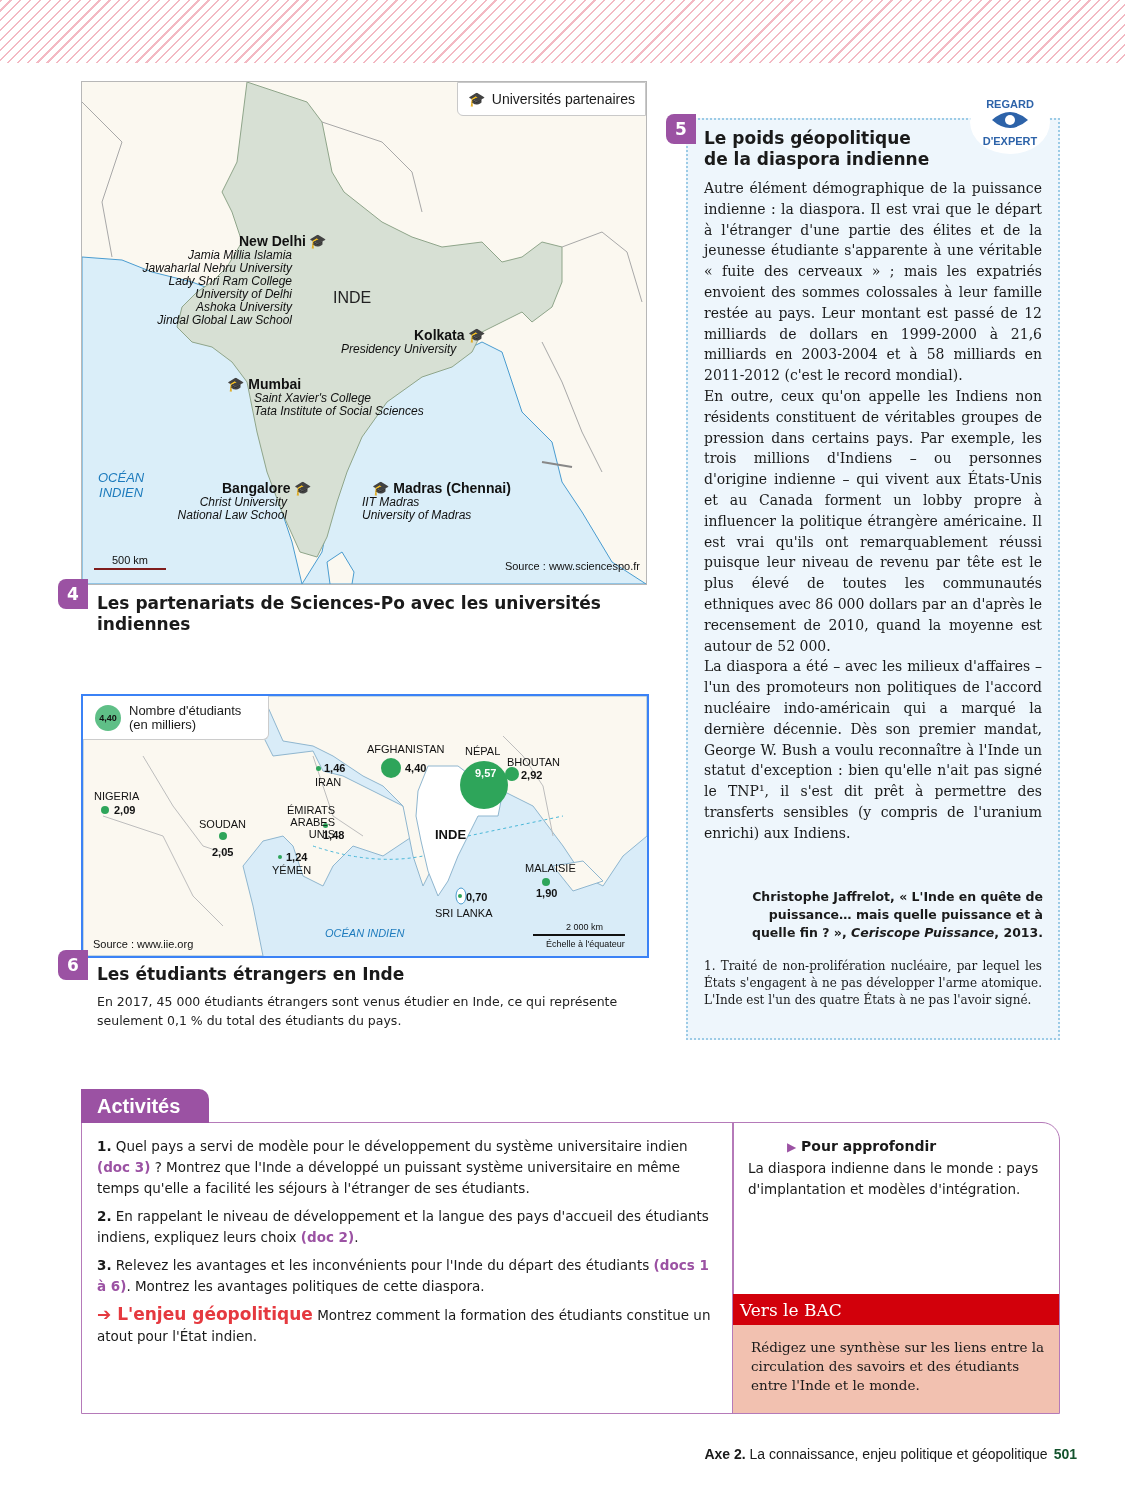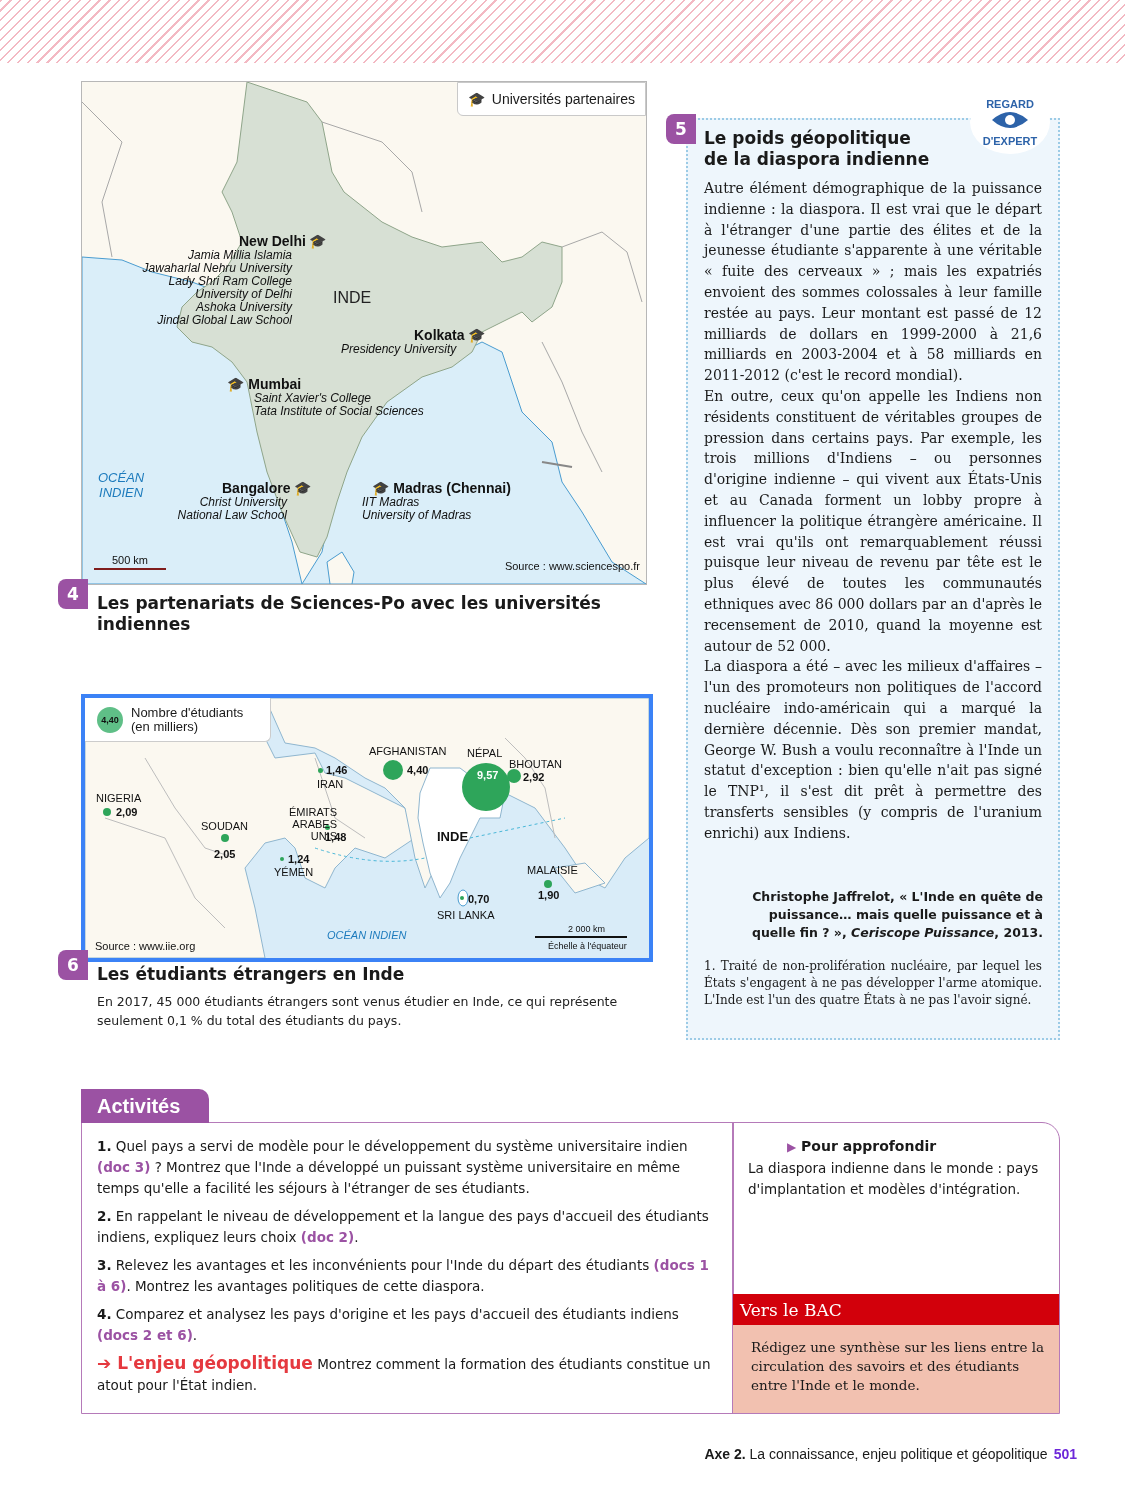--- a/index.html
+++ b/index.html
@@ -19,21 +19,21 @@
   .unis { position:absolute; font-family:"Liberation Sans", sans-serif; font-style:italic; font-size:12px; line-height:13px; color:#111; white-space:nowrap; }
   .unis.right { text-align:right; }
   .ocean { position:absolute; font-family:"Liberation Sans", sans-serif; font-style:italic; font-size:13px; color:#1d7bbd; line-height:15px; text-align:center; }
   .bigcountry { position:absolute; font-family:"Liberation Sans", sans-serif; font-size:16px; color:#222; }
   .scale { position:absolute; font-family:"Liberation Sans", sans-serif; font-size:11px; color:#111; }
   .source { position:absolute; font-family:"Liberation Sans", sans-serif; font-size:11px; color:#111; }
 
   .doctitle { position:absolute; font-family:"DejaVu Sans", sans-serif; font-weight:bold; font-size:17px; line-height:21px; color:#1a1a1a; }
 
   
-  .map2 { position:absolute; left:81px; top:694px; width:564px; height:260px; border:4px solid #3b82f6; background:#d9ecf8; overflow:hidden; }
+  .map2 { position:absolute; left:81px; top:694px; width:564px; height:260px; border:2px solid #3b82f6; background:#d9ecf8; overflow:hidden; }
   .map2 svg { position:absolute; left:0; top:0; }
   .legend2 { position:absolute; left:0; top:0; width:186px; height:44px; background:#fff; border-right:1px solid #ccc; border-bottom:1px solid #ccc; border-radius:0 0 6px 0; display:flex; align-items:center; gap:8px; padding-left:12px; box-sizing:border-box; }
   .legdot { width:26px; height:26px; border-radius:50%; background:#5fbf87; color:#111; font-family:"Liberation Sans", sans-serif; font-weight:bold; font-size:9px; display:flex; align-items:center; justify-content:center; }
   .legtext { font-family:"Liberation Sans", sans-serif; font-size:13px; line-height:14px; }
   .ctry { position:absolute; font-family:"Liberation Sans", sans-serif; font-size:11px; color:#111; line-height:12px; white-space:nowrap; }
   .val { position:absolute; font-family:"Liberation Sans", sans-serif; font-weight:bold; font-size:11px; color:#111; white-space:nowrap; }
   .gdot { position:absolute; border-radius:50%; background:#2ea55a; }
 
   .desc6 { position:absolute; left:97px; top:992px; width:540px; font-family:"DejaVu Sans", sans-serif; font-size:12.5px; line-height:19px; color:#222; }
 
@@ -57,21 +57,21 @@
   .enjeu { color:#e5393f; font-weight:bold; font-size:17px; }
   .vdiv { position:absolute; left:732px; top:1123px; width:1.5px; height:290px; background:#b57ab9; }
   .approf { position:absolute; left:748px; top:1136px; width:300px; font-family:"DejaVu Sans", sans-serif; font-size:13.5px; line-height:21px; }
   .approf .h { font-weight:bold; font-size:14px;margin-left:39px; }
   .tri { color:#9b52a3; font-size:12px; }
   .bacbar { position:absolute; left:733px; top:1294px; width:326px; height:31px; background:#d2000b; color:#fff; font-family:"DejaVu Serif", serif; font-size:17px; display:flex; align-items:center; padding-left:7px; box-sizing:border-box; }
   .bacbody { position:absolute; left:733px; top:1325px; width:326px; height:88px; background:#f2c1b0; box-sizing:border-box; padding:13px 10px 0 18px; font-family:"DejaVu Serif", serif; font-size:13.5px; line-height:19px; color:#1a1a1a; }
 
   .footer { position:absolute; right:48px; top:1446px; font-family:"Liberation Sans", sans-serif; font-size:14px; color:#1a1a1a; }
   .footer b { font-weight:bold; }
-  .pagenum { color:#6d28d9; font-weight:bold; margin-left:6px;text-align:center; }
+  .pagenum { color:#14532d; font-weight:bold; margin-left:6px;text-align:center; }
 </style>
 </head>
 <body>
 
 <div class="stripes"></div>
 
 <div class="map1">
   <svg width="564" height="502" viewBox="0 0 564 502">
 
     <path d="M0,175 L40,178 L70,190 L110,200 L150,215 L160,260 L170,300 L175,340 L190,400 L210,460 L220,502 L0,502 Z" fill="#daeef9" stroke="#4a9cd0" stroke-width="1"></path>
@@ -242,21 +242,20 @@
 </div>
 <div class="cite"><span>Christophe Jaffrelot, « L'Inde en quête de puissance… mais quelle puissance et à quelle fin ? », </span><i>Ceriscope Puissance</i><span>, 2013.</span></div>
 <div class="foot">1. Traité de non-prolifération nucléaire, par lequel les États s'engagent à ne pas développer l'arme atomique. L'Inde est l'un des quatre États à ne pas l'avoir signé.</div>
 
 <div class="actbox"></div>
 <div class="acttab">Activités</div>
 <div class="actlist">
   <div class="q"><b>1.</b><span> Quel pays a servi de modèle pour le développement du système universitaire indien </span><span class="ref">(doc 3)</span><span> ? Montrez que l'Inde a développé un puissant système universitaire en même temps qu'elle a facilité les séjours à l'étranger de ses étudiants.</span></div>
   <div class="q"><b>2.</b><span> En rappelant le niveau de développement et la langue des pays d'accueil des étudiants indiens, expliquez leurs choix </span><span class="ref">(doc 2)</span><span>.</span></div>
   <div class="q"><b>3.</b><span> Relevez les avantages et les inconvénients pour l'Inde du départ des étudiants </span><span class="ref">(docs 1 à 6)</span><span>. Montrez les avantages politiques de cette diaspora.</span></div>
-  <div class="q"><b>4.</b><span> Comparez et analysez les pays d'origine et les pays d'accueil des étudiants indiens </span><span class="ref">(docs 2 et 6)</span><span>.</span></div>
   <div class="q"><span class="enjeu">➔ L'enjeu géopolitique</span><span> Montrez comment la formation des étudiants constitue un atout pour l'État indien.</span></div>
 </div>
 <div class="vdiv"></div>
 <div class="approf">
   <div class="h"><span class="tri">▶</span> <span>Pour approfondir</span></div>
   <div>La diaspora indienne dans le monde : pays d'implantation et modèles d'intégration.</div>
 </div>
 <div class="bacbar">Vers le BAC</div>
 <div class="bacbody">Rédigez une synthèse sur les liens entre la circulation des savoirs et des étudiants entre l'Inde et le monde.</div>
 

